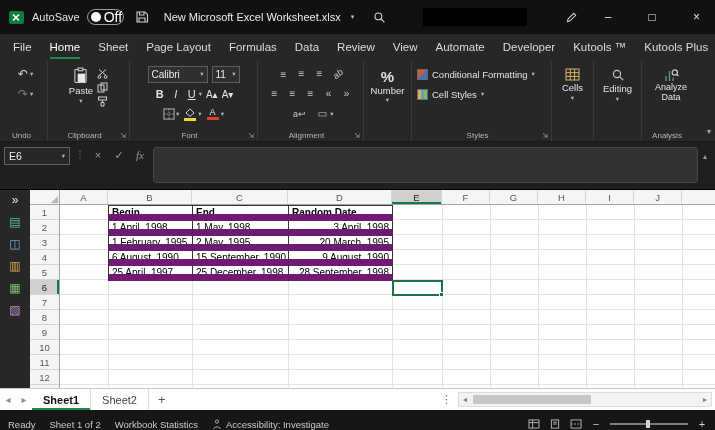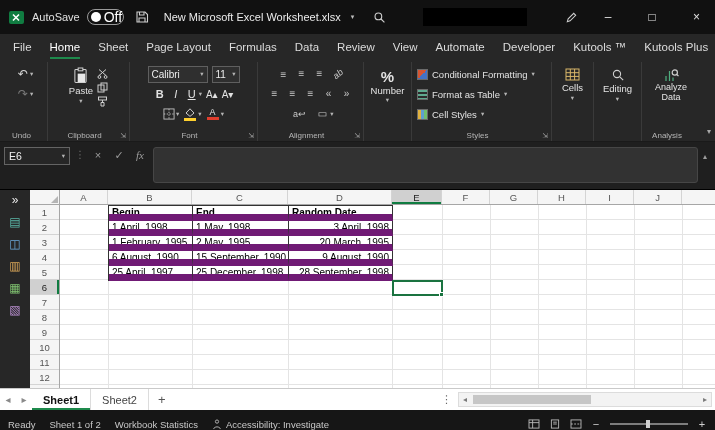--- a/index.html
+++ b/index.html
@@ -311,25 +311,20 @@
       </span>
     </div>
 
     <div class="rg" style="width:140px">
       <span class="strow">
         <span class="sticon cf-icon"></span>
         <span>Conditional Formatting</span>
         <span class="dd">▾</span>
       </span>
       <span class="strow">
-        <span class="sticon ft-icon"></span>
-        <span>Format as Table</span>
-        <span class="dd">▾</span>
-      </span>
-      <span class="strow">
         <span class="sticon cs-icon"></span>
         <span>Cell Styles</span>
         <span class="dd">▾</span>
       </span>
       <span class="rg-label">Styles</span>
       <span class="rg-launch">⇲</span>
     </div>
 
     <div class="rg" style="width:42px">
       <span class="vbtn">

